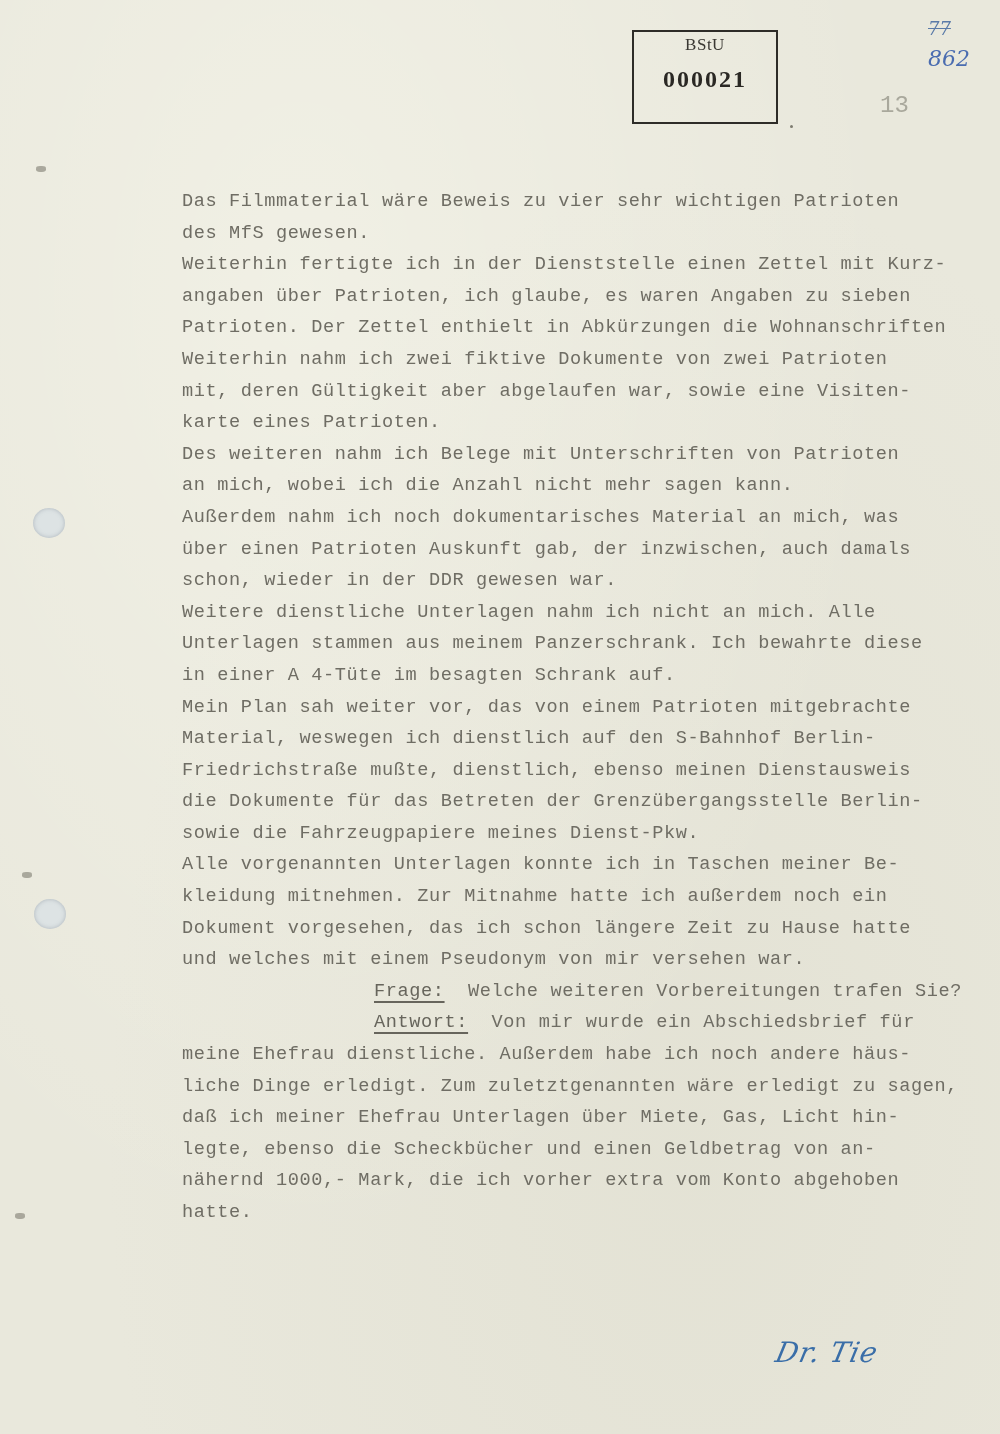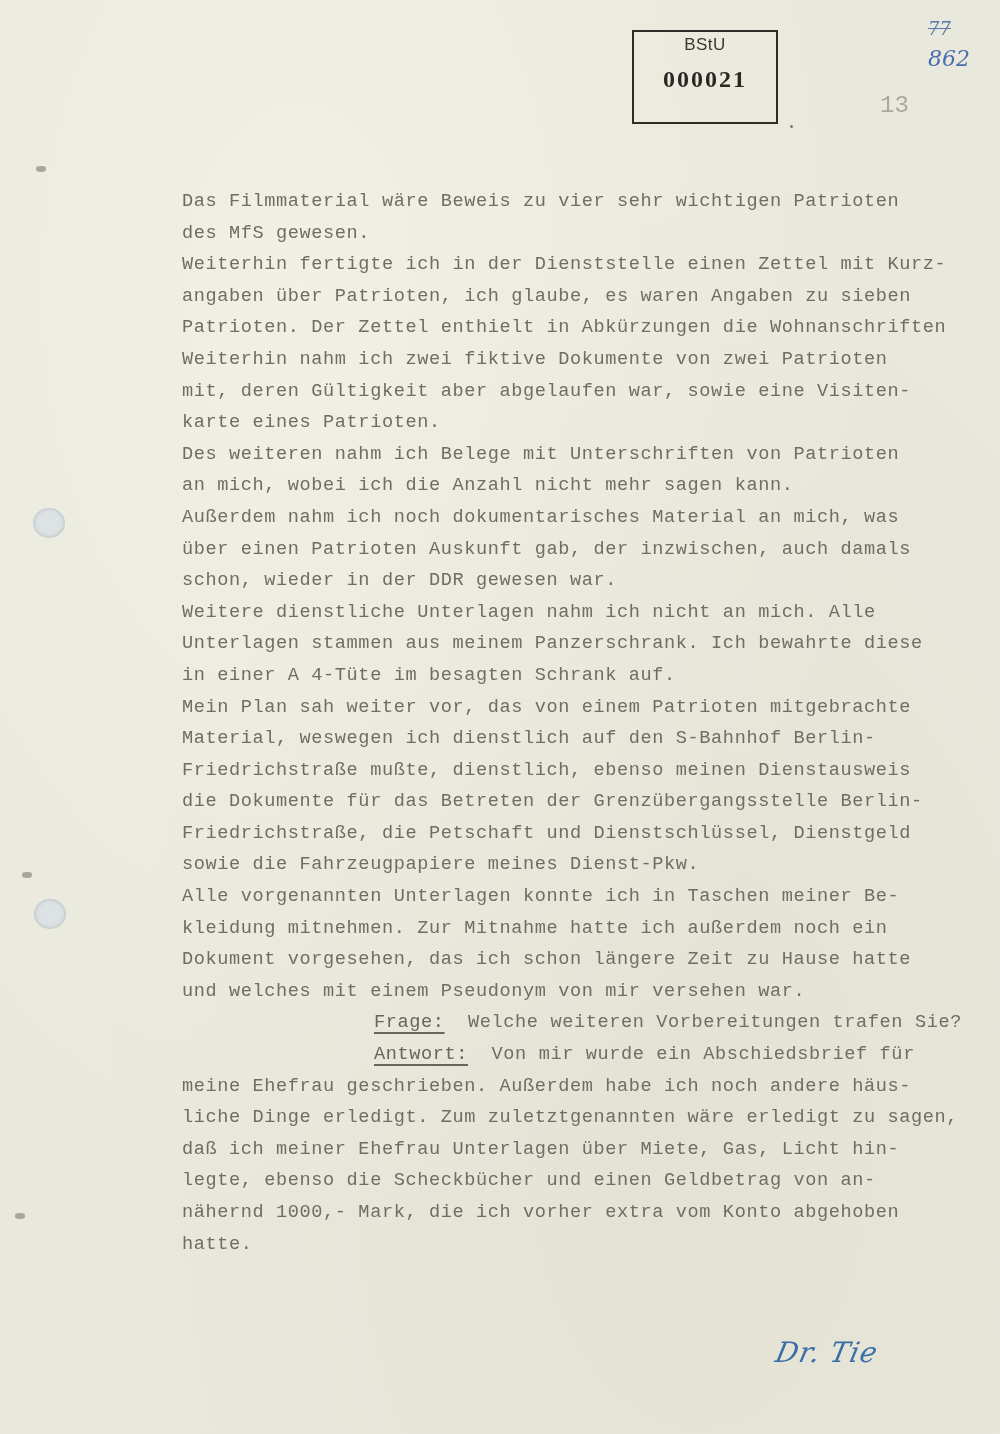--- a/index.html
+++ b/index.html
@@ -10,21 +10,21 @@
       radial-gradient(ellipse at 30% 20%, rgba(255,255,245,0.35), transparent 60%),
       radial-gradient(ellipse at 70% 80%, rgba(210,208,190,0.25), transparent 60%);
     font-family:"Liberation Mono", "DejaVu Sans Mono", monospace;
   }
   .stamp {
     position:absolute; left:632px; top:30px; width:146px; height:94px;
     border:2px solid #2e2c28; box-sizing:border-box;
   }
   .stamp-label {
     position:absolute; left:0; right:0; top:3px; text-align:center;
-    font-family:Liberation Sans, sans-serif; font-size:17px; color:#3a3833; letter-spacing:0.5px;
+    font-family:Liberation Serif, serif; font-size:17px; color:#3a3833; letter-spacing:0.5px;
   }
   .stamp-number {
     position:absolute; left:0; right:0; top:34px; text-align:center;
     font-family:"Liberation Serif", serif; font-size:24px; font-weight:bold; color:#2a2824; letter-spacing:2px;
   }
   .folio-old {
     position:absolute; left:928px; top:18px; font-family:"DejaVu Serif", serif; font-style:italic;
     font-size:18px; color:#5a7aa8; text-decoration:line-through;
   }
   .folio-new {
@@ -90,31 +90,30 @@
   <div class="line">Außerdem nahm ich noch dokumentarisches Material an mich, was</div>
   <div class="line">über einen Patrioten Auskunft gab, der inzwischen, auch damals</div>
   <div class="line">schon, wieder in der DDR gewesen war.</div>
   <div class="line">Weitere dienstliche Unterlagen nahm ich nicht an mich. Alle</div>
   <div class="line">Unterlagen stammen aus meinem Panzerschrank. Ich bewahrte diese</div>
   <div class="line">in einer A 4-Tüte im besagten Schrank auf.</div>
   <div class="line">Mein Plan sah weiter vor, das von einem Patrioten mitgebrachte</div>
   <div class="line">Material, weswegen ich dienstlich auf den S-Bahnhof Berlin-</div>
   <div class="line">Friedrichstraße mußte, dienstlich, ebenso meinen Dienstausweis</div>
   <div class="line">die Dokumente für das Betreten der Grenzübergangsstelle Berlin-</div>
-  <div class="line">Friedrichstraße, die Petschaft und Dienstschlüssel, Dienstgeld</div>
   <div class="line">sowie die Fahrzeugpapiere meines Dienst-Pkw.</div>
   <div class="line">Alle vorgenannten Unterlagen konnte ich in Taschen meiner Be-</div>
   <div class="line">kleidung mitnehmen. Zur Mitnahme hatte ich außerdem noch ein</div>
   <div class="line">Dokument vorgesehen, das ich schon längere Zeit zu Hause hatte</div>
   <div class="line">und welches mit einem Pseudonym von mir versehen war.</div>
 
   <div class="line indent"><span class="label-underline">Frage:</span><span>  Welche weiteren Vorbereitungen trafen Sie?</span></div>
   <div class="line indent"><span class="label-underline">Antwort:</span><span>  Von mir wurde ein Abschiedsbrief für</span></div>
 
-  <div class="line">meine Ehefrau geschrieben. Außerdem habe ich noch andere häus-</div>
+  <div class="line">meine Ehefrau dienstliche. Außerdem habe ich noch andere häus-</div>
   <div class="line">liche Dinge erledigt. Zum zuletztgenannten wäre erledigt zu sagen,</div>
   <div class="line">daß ich meiner Ehefrau Unterlagen über Miete, Gas, Licht hin-</div>
   <div class="line">legte, ebenso die Scheckbücher und einen Geldbetrag von an-</div>
   <div class="line">nähernd 1000,- Mark, die ich vorher extra vom Konto abgehoben</div>
   <div class="line">hatte.</div>
 </div>
 
 <div class="signature">Dr. Tie</div>
 
 </body></html>

